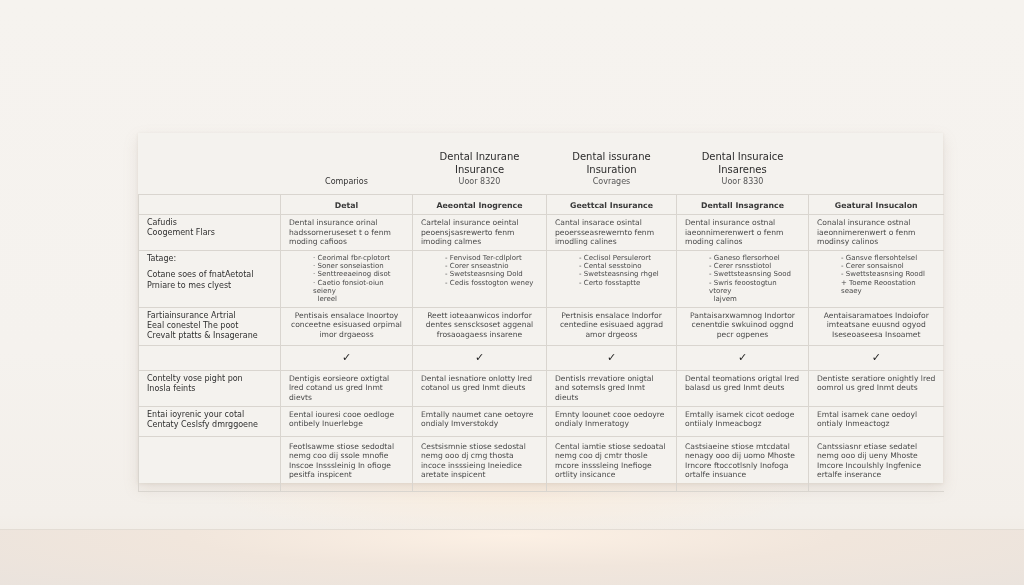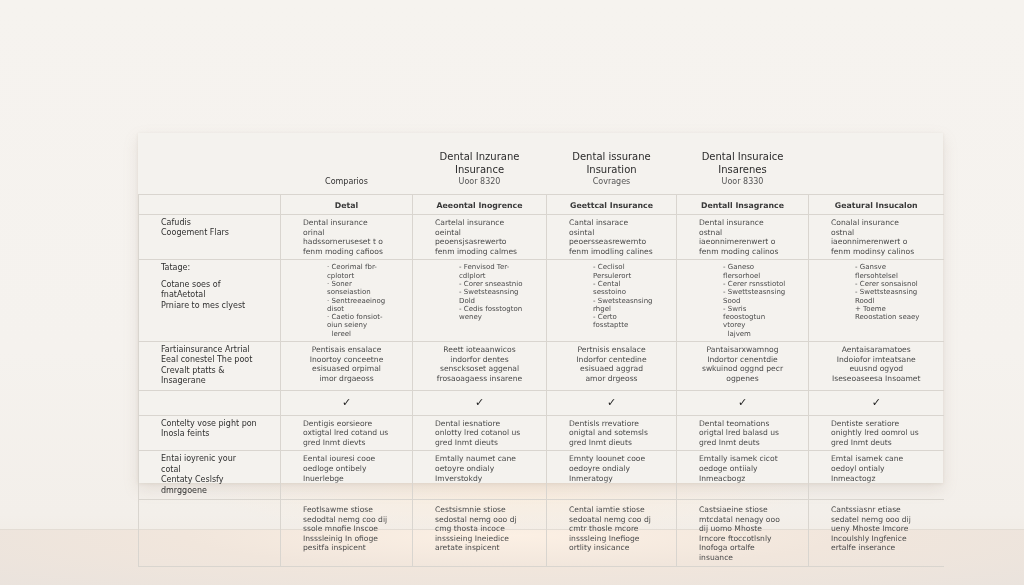--- a/index.html
+++ b/index.html
@@ -22,21 +22,21 @@
       position:absolute; left:138px; top:133px; width:805px; height:350px;
       background:#f4f2ee;
       box-shadow: 0 6px 14px rgba(160,140,120,0.18), 0 1px 3px rgba(140,120,100,0.12);
     }
     table {
       border-collapse:collapse; width:805px; table-layout:fixed;
     }
     col.c0 { width:142px; } col.c1 { width:132px; } col.c2 { width:134px; }
     col.c3 { width:130px; } col.c4 { width:132px; } col.c5 { width:135px; }
     td, th {
-      border:1px solid #d9d5cf; vertical-align:top; padding:3px 22px;
+      border:1px solid #d9d5cf; vertical-align:top; padding:3px 8px;
       font-size:7.6px; line-height:9.6px; color:#4a4a4a; font-weight:normal;
       overflow:hidden;
     }
     tr.top-head td { border:none; border-bottom:1px solid #d9d5cf; height:54px; vertical-align:bottom; text-align:center; padding:0 4px 7px 4px; }
     tr.top-head td:first-child { border-left:none; }
     .hd-title { font-size:10px; line-height:13px; color:#2b2b2b; }
     .hd-sub { font-size:8px; line-height:11px; color:#555; }
     .compare { font-size:8px; color:#333; }
     tr.sub-head td { height:14px; text-align:center; font-size:7.8px; font-weight:bold; color:#3a3a3a; padding:4px 4px 1px 4px; vertical-align:middle; }
     td.label { font-size:8px; line-height:10.4px; color:#2f2f2f; }

